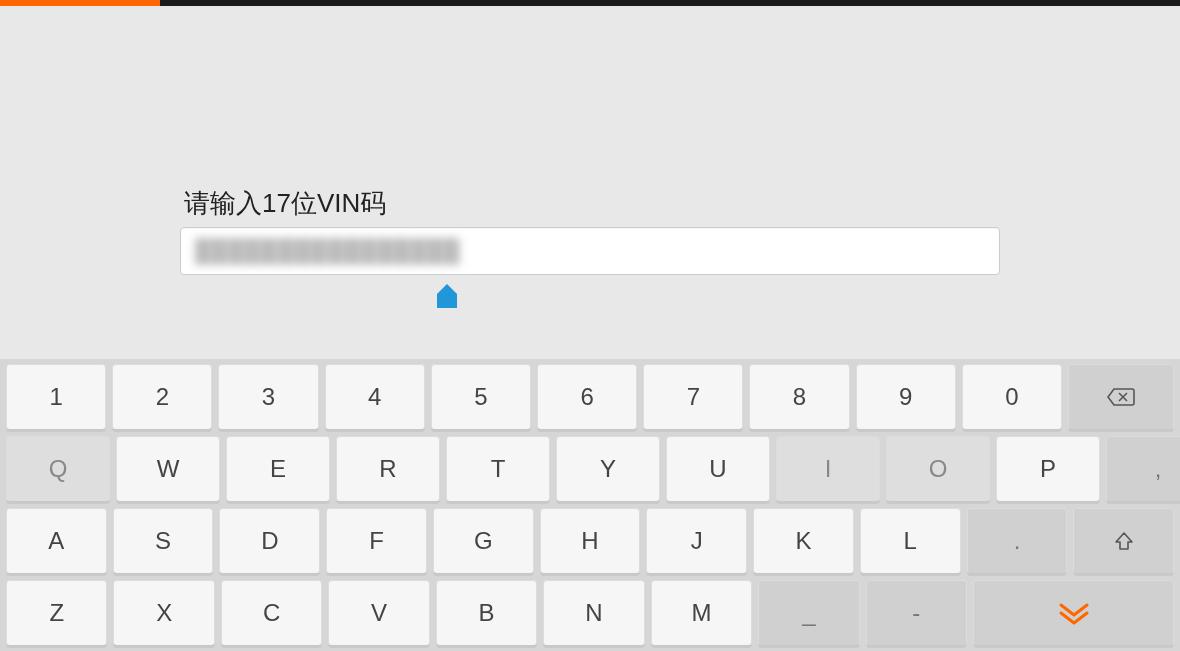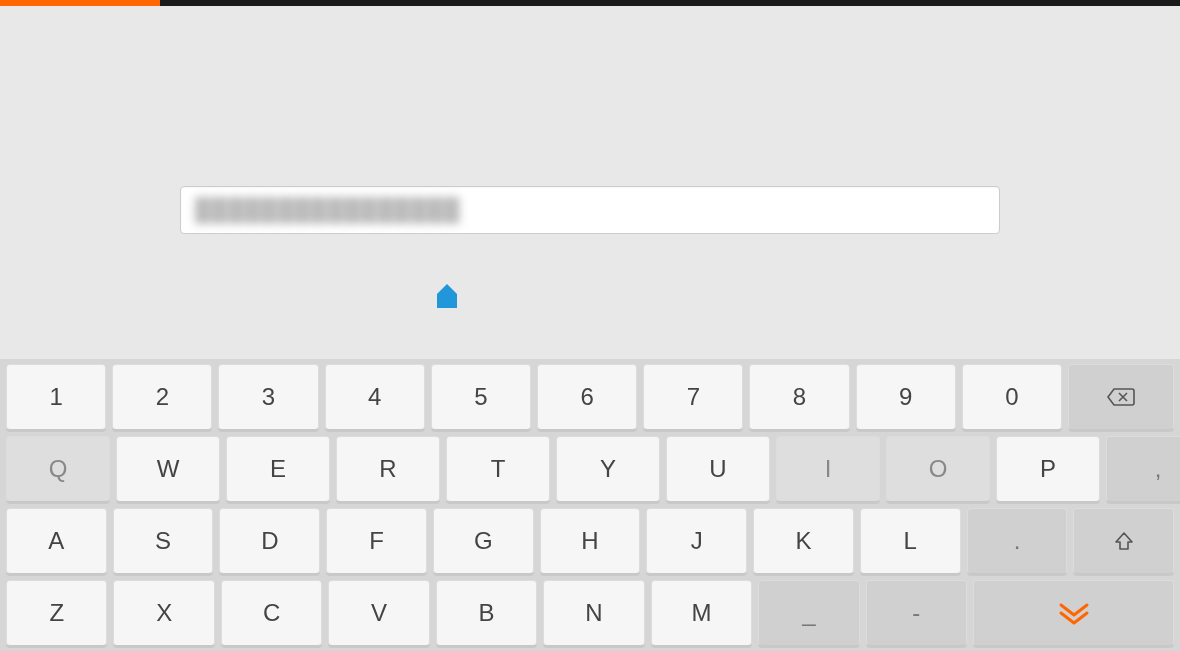--- a/index.html
+++ b/index.html
@@ -39,20 +39,21 @@
     .row2 .key { min-width: 104px; }
     .key svg { display: block; }
   </style>
 </head>
 <body>
 
 <div class="topbar"></div>
 
 <div class="content-area">
   <div class="prompt-block">
+    <div class="prompt-label">请输入17位VIN码</div>
     <div class="vin-input">
       <span class="value">████████████████</span>
     </div>
   </div>
   <div class="caret-handle">
     <svg width="20" height="26" viewBox="0 0 20 26">
         <path d="M10 0 L20 10 V24 H0 V10 Z" fill="#2196d8"></path>
       </svg>
   </div>
 </div>

